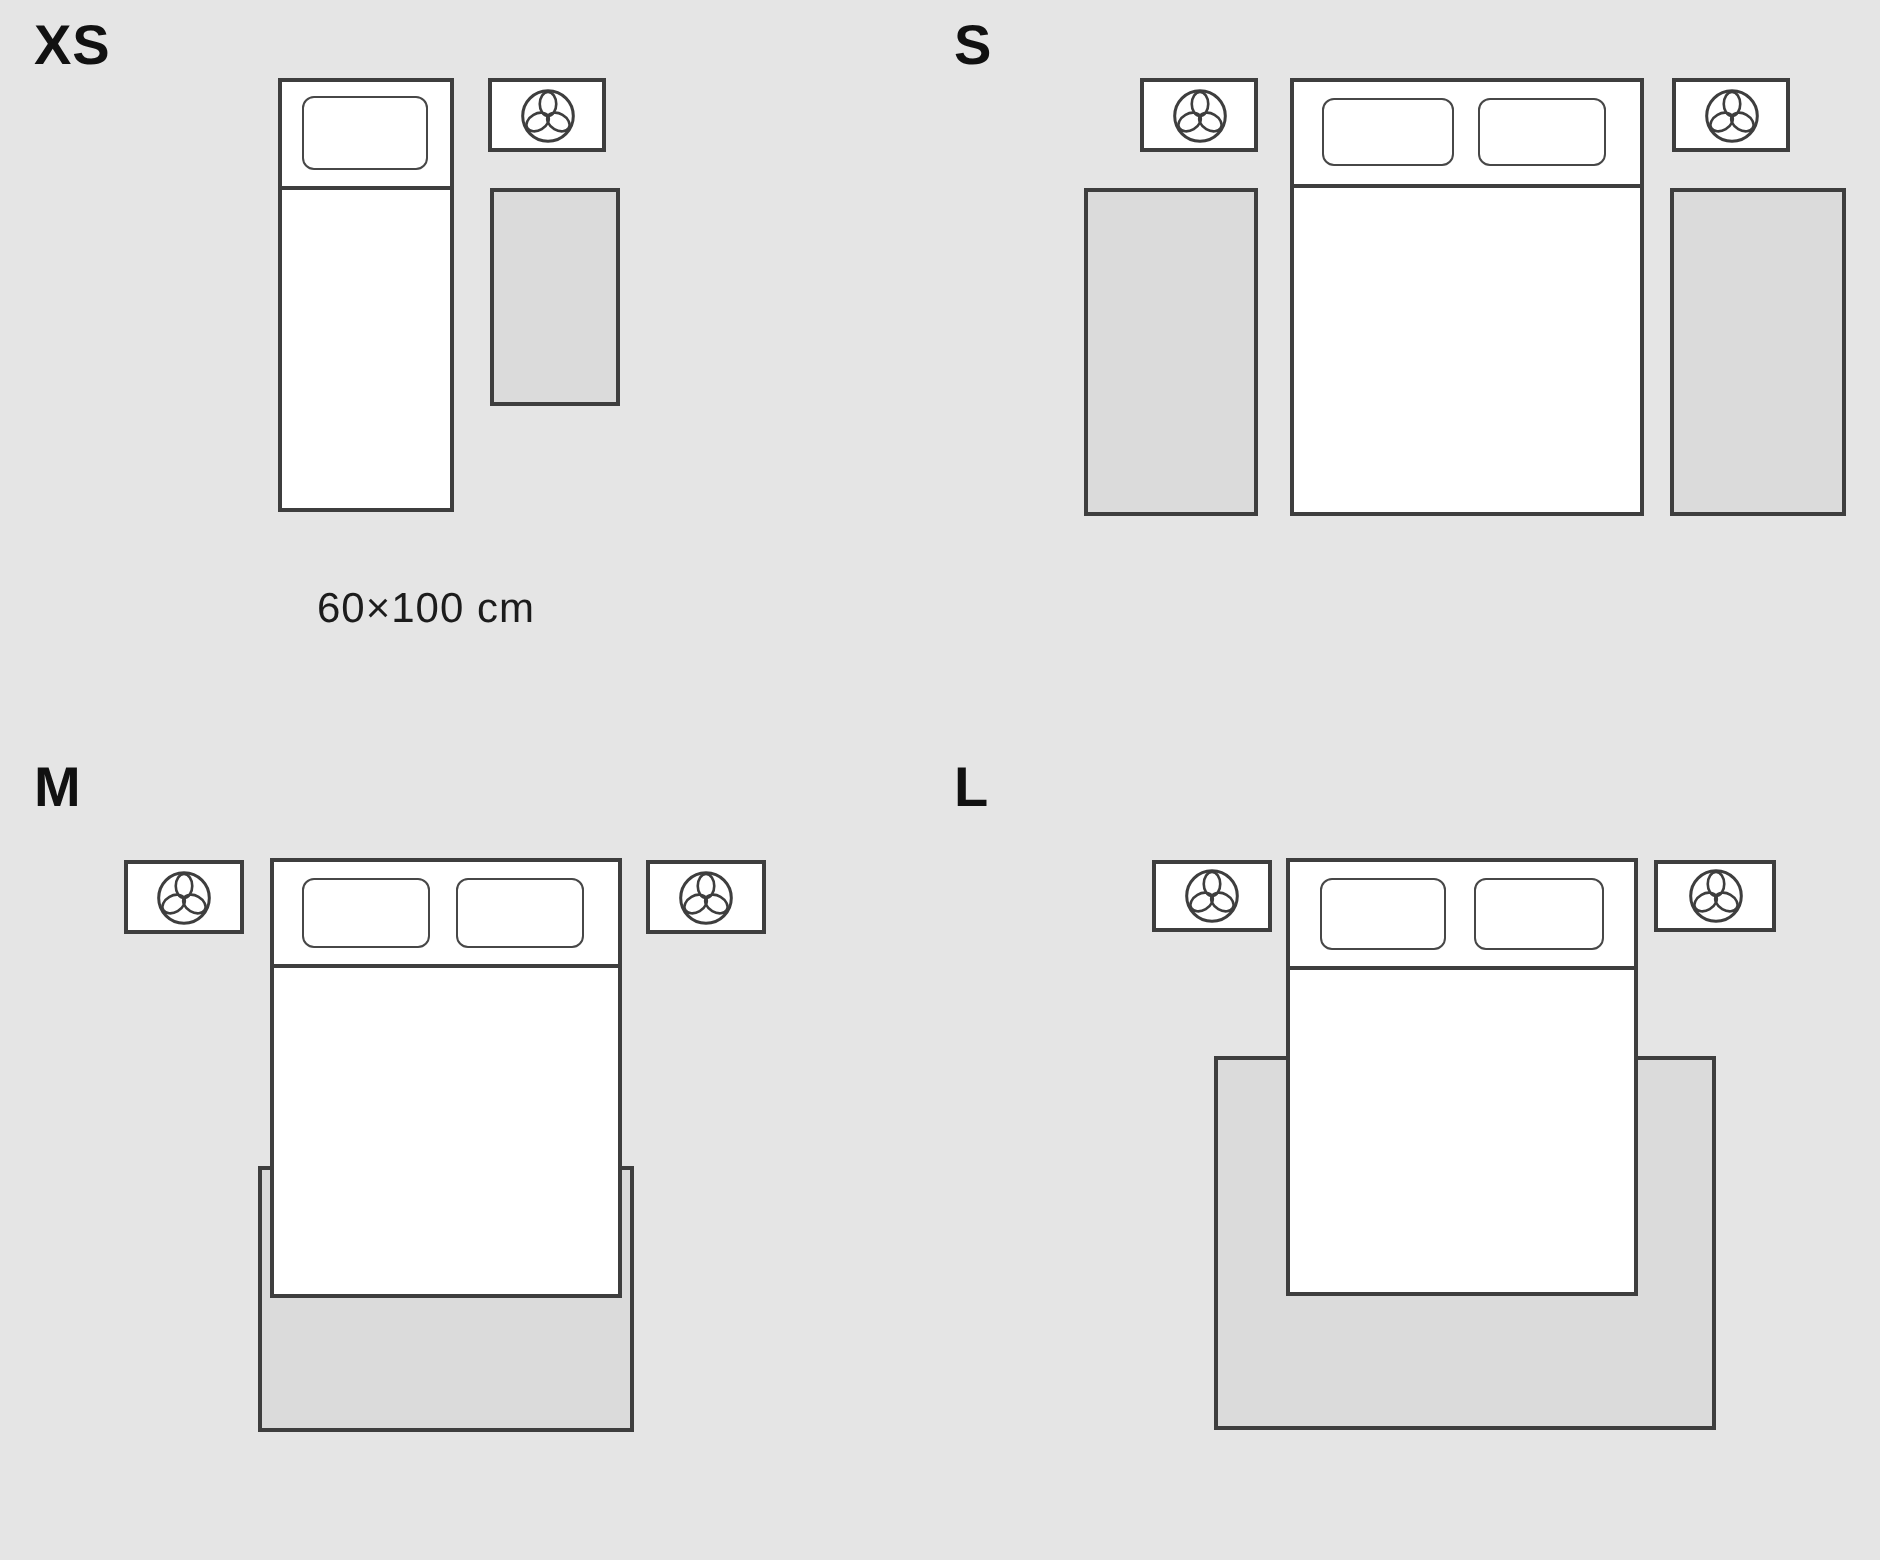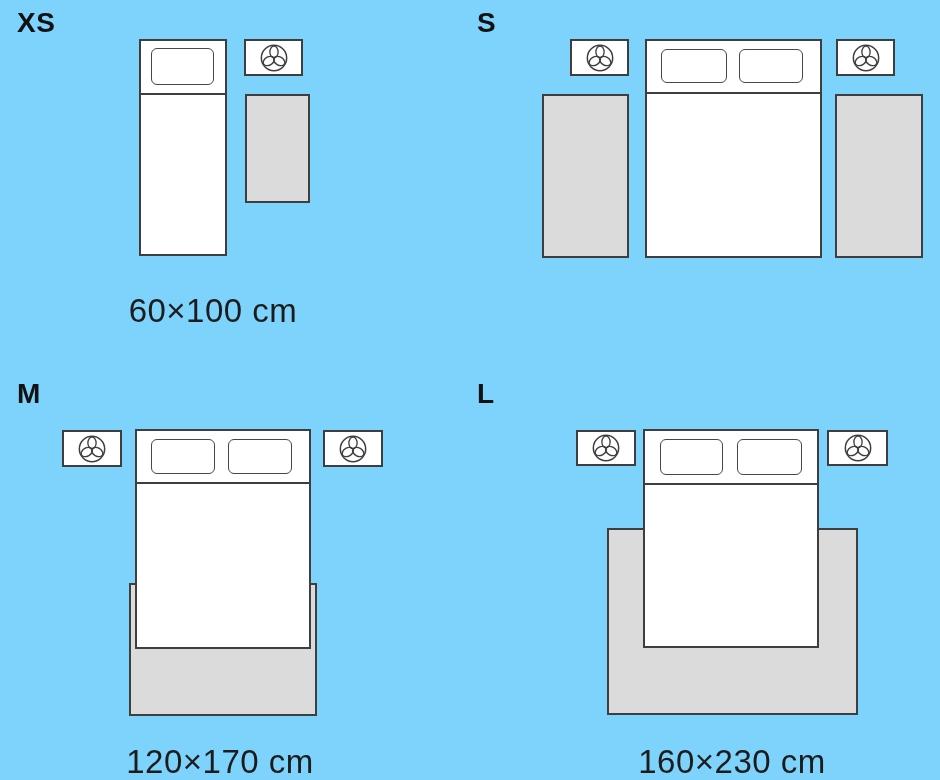--- a/index.html
+++ b/index.html
@@ -1,38 +1,38 @@
 <!DOCTYPE html>
 <html><head>
 <meta charset="utf-8">
 <style>
   html, body { margin: 0; padding: 0; background: #ffffff; }
   .canvas {
     position: relative;
     width: 940px;
     height: 780px;
-    background: #7dd3fc;
+    background: #e5e5e5;
     font-family: "Liberation Sans", sans-serif;
     overflow: hidden;
   }
   .section { position: absolute; inset: 0; }
   .size-label {
     position: absolute;
     font-size: 28px;
     font-weight: 700;
     color: #111111;
     letter-spacing: 0.5px;
     line-height: 1;
     white-space: nowrap;
   }
   .size-caption {
     position: absolute;
     width: 200px;
     text-align: center;
-    font-size: 33px;
+    font-size: 21px;
     font-weight: 400;
     color: #1c1c1c;
     letter-spacing: 0.5px;
     line-height: 1;
     white-space: nowrap;
   }
   .bed {
     position: absolute;
     background: #ffffff;
     border: 2px solid #3e3e3e;
@@ -164,21 +164,20 @@
       <svg class="plant-svg" width="30" height="30" viewBox="0 0 32 32">
         <circle cx="16" cy="16" r="13.5" fill="none" stroke="#3e3e3e" stroke-width="1.6"></circle>
         <g fill="none" stroke="#3e3e3e" stroke-width="1.4">
           <ellipse cx="16" cy="9.6" rx="4.4" ry="6.4"></ellipse>
           <ellipse cx="16" cy="9.6" rx="4.4" ry="6.4" transform="rotate(120 16 16)"></ellipse>
           <ellipse cx="16" cy="9.6" rx="4.4" ry="6.4" transform="rotate(240 16 16)"></ellipse>
         </g>
       </svg>
     </div>
 
-    <div class="size-caption" style="left:120px; top:745px;">120×170 cm</div>
   </div>
 
   <div class="section">
     <div class="size-label" style="left:477px; top:380px;">L</div>
 
     <div class="nightstand" style="left:576px; top:430px; width:60px; height:36px;">
       <svg class="plant-svg" width="30" height="30" viewBox="0 0 32 32">
         <circle cx="16" cy="16" r="13.5" fill="none" stroke="#3e3e3e" stroke-width="1.6"></circle>
         <g fill="none" stroke="#3e3e3e" stroke-width="1.4">
           <ellipse cx="16" cy="9.6" rx="4.4" ry="6.4"></ellipse>
@@ -201,16 +200,15 @@
       <svg class="plant-svg" width="30" height="30" viewBox="0 0 32 32">
         <circle cx="16" cy="16" r="13.5" fill="none" stroke="#3e3e3e" stroke-width="1.6"></circle>
         <g fill="none" stroke="#3e3e3e" stroke-width="1.4">
           <ellipse cx="16" cy="9.6" rx="4.4" ry="6.4"></ellipse>
           <ellipse cx="16" cy="9.6" rx="4.4" ry="6.4" transform="rotate(120 16 16)"></ellipse>
           <ellipse cx="16" cy="9.6" rx="4.4" ry="6.4" transform="rotate(240 16 16)"></ellipse>
         </g>
       </svg>
     </div>
 
-    <div class="size-caption" style="left:632px; top:745px;">160×230 cm</div>
   </div>
 
 </div>
 
 </body></html>

